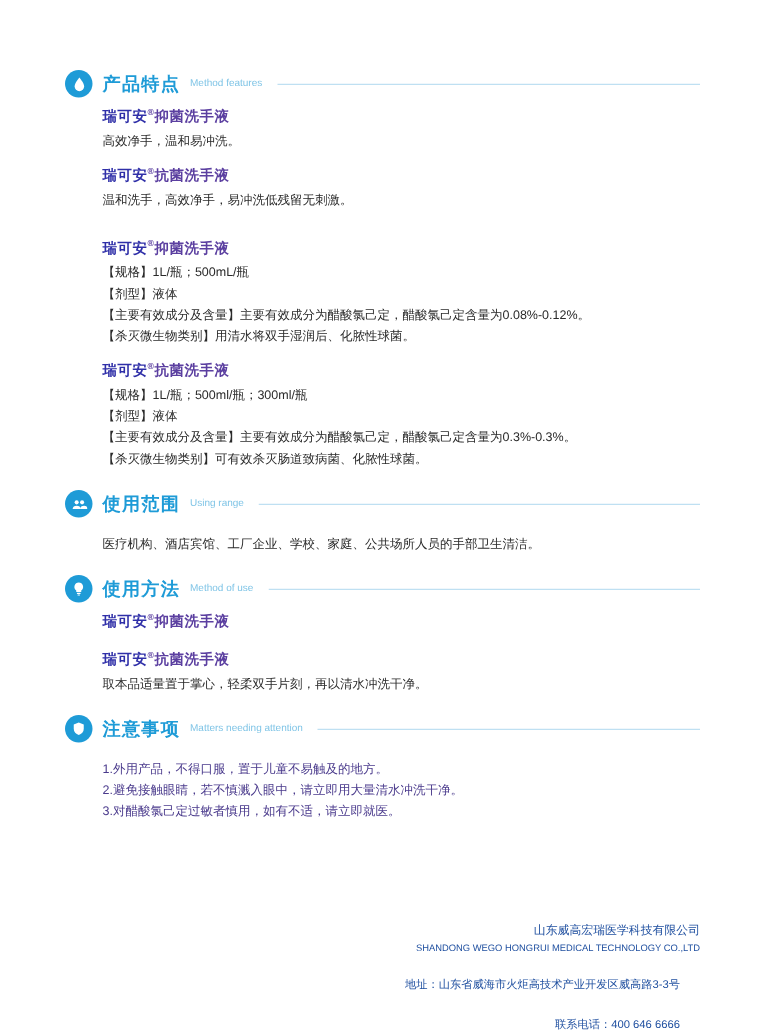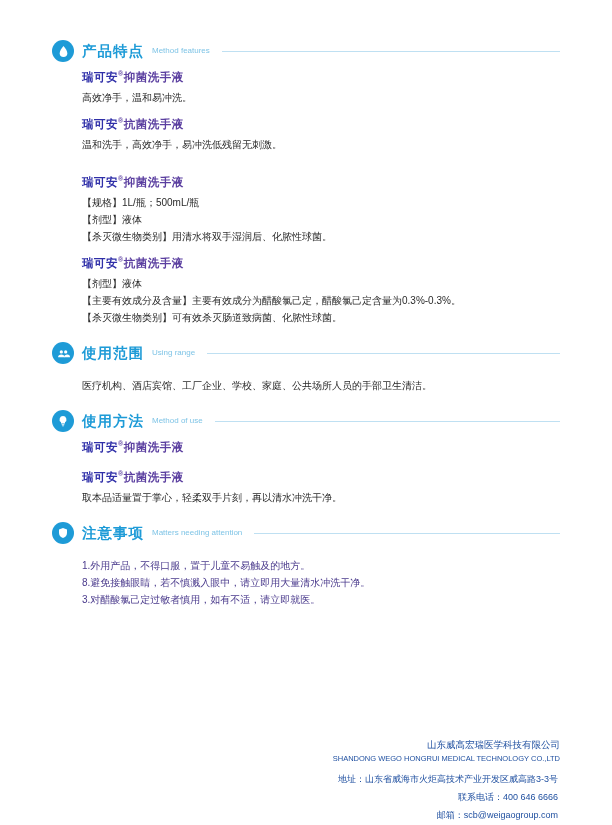--- a/index.html
+++ b/index.html
@@ -8,21 +8,21 @@
     background:#ffffff;
     font-family:"Liberation Sans","DejaVu Sans",sans-serif;
     color:#1a1a1a;
     position:relative;
     overflow:hidden;
   }
   .page{
     position:relative;
     width:612px;height:684px;
     box-sizing:border-box;
-    padding:40px 52px 0 52px;
+    padding:56px 52px 0 52px;
   }
 
   
   .section{margin-bottom:6px;}
   .sec-head{
     display:flex;align-items:center;
     gap:8px;
     margin-bottom:8px;
   }
   .sec-icon{
@@ -84,21 +84,21 @@
     box-sizing:border-box;
     text-align:right;
   }
   .footer .cn{
     font-size:9.5px;color:#2050a0;line-height:1.55;margin:0;
   }
   .footer .en{
     font-size:7.5px;color:#2050a0;line-height:1.55;margin:0 0 8px 0;
   }
   .footer .addr{
-    font-size:9px;color:#2050a0;line-height:1.75;margin:2px;
+    font-size:9px;color:#2050a0;line-height:1.75;margin:16px;
   }
 </style>
 </head>
 <body>
 
 <div class="page">
 
   <div class="section">
     <div class="sec-head">
       <span class="sec-icon">
@@ -119,23 +119,25 @@
     </div>
   </div>
 
   <div class="spacer-md"></div>
 
   <div class="section">
     <div class="body">
       <p class="prod"><span class="brand">瑞可安</span><span class="sup">®</span><span class="rest">抑菌洗手液</span></p>
       <p class="line">【规格】1L/瓶；500mL/瓶</p>
       <p class="line">【剂型】液体</p>
+      <p class="line">【主要有效成分及含量】主要有效成分为醋酸氯己定，醋酸氯己定含量为0.08%-0.12%。</p>
       <p class="line">【杀灭微生物类别】用清水将双手湿润后、化脓性球菌。</p>
       <div class="spacer-sm"></div>
       <p class="prod"><span class="brand">瑞可安</span><span class="sup">®</span><span class="rest">抗菌洗手液</span></p>
+      <p class="line">【规格】1L/瓶；500ml/瓶；300ml/瓶</p>
       <p class="line">【剂型】液体</p>
       <p class="line">【主要有效成分及含量】主要有效成分为醋酸氯己定，醋酸氯己定含量为0.3%-0.3%。</p>
       <p class="line">【杀灭微生物类别】可有效杀灭肠道致病菌、化脓性球菌。</p>
     </div>
   </div>
 
   <div class="spacer-md"></div>
 
   <div class="section">
     <div class="sec-head">
@@ -189,21 +191,21 @@
             <path d="M12 2l8 3v7c0 5-3.5 8.6-8 10-4.5-1.4-8-5-8-10V5z"></path>
           </svg>
       </span>
       <span class="sec-title">注意事项</span>
       <span class="sec-sub">Matters needing attention</span>
       <span class="sec-rule"></span>
     </div>
     <div class="body">
       <div class="spacer-sm"></div>
       <p class="line purple">1.外用产品，不得口服，置于儿童不易触及的地方。</p>
-      <p class="line purple">8.避免接触眼睛，若不慎溅入眼中，请立即用大量清水冲洗干净。</p>
+      <p class="line purple">2.避免接触眼睛，若不慎溅入眼中，请立即用大量清水冲洗干净。</p>
       <p class="line purple">3.对醋酸氯己定过敏者慎用，如有不适，请立即就医。</p>
     </div>
   </div>
 
   <div class="footer">
     <p class="cn">山东威高宏瑞医学科技有限公司</p>
     <p class="en">SHANDONG WEGO HONGRUI MEDICAL TECHNOLOGY   CO.,LTD</p>
     <p class="addr">地址：山东省威海市火炬高技术产业开发区威高路3-3号</p>
     <p class="addr">联系电话：400 646 6666</p>
     <p class="addr">邮箱：scb@weigaogroup.com</p>

